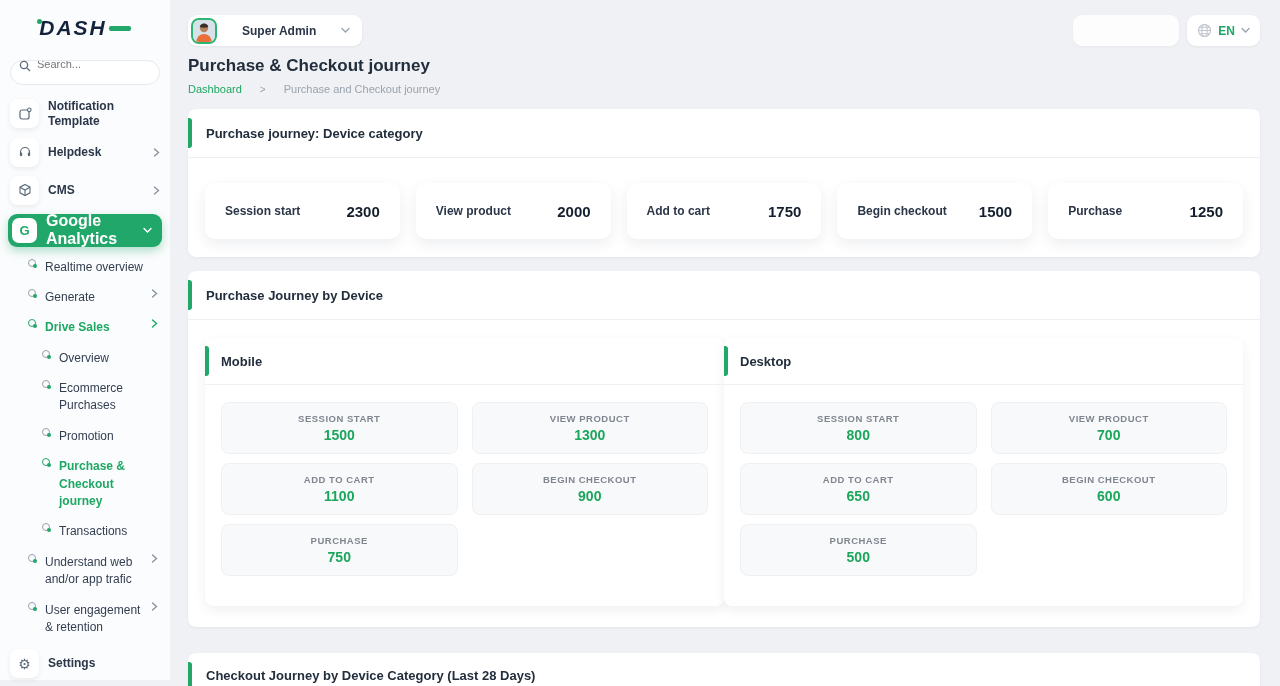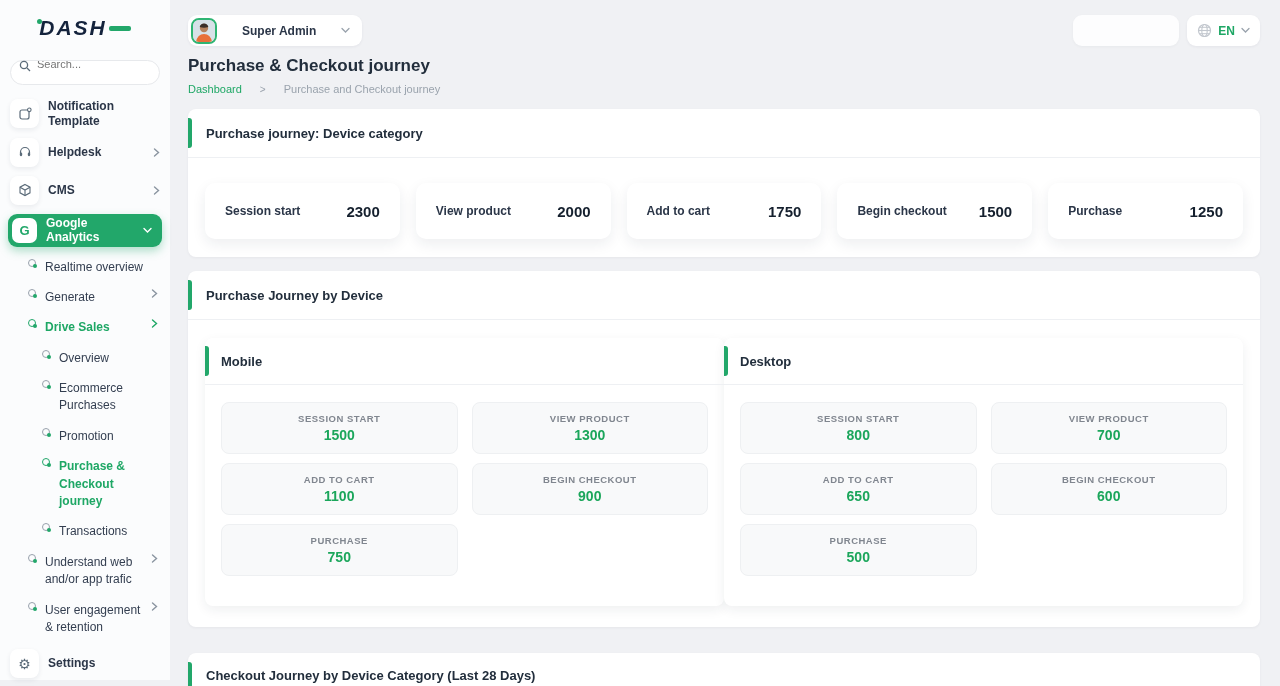--- a/index.html
+++ b/index.html
@@ -29,21 +29,21 @@
   }
   .mi-label { font-size:12px; font-weight:700; color:#2b3648; line-height:1.25; flex:1; }
   .mi-chev { margin-left:auto; }
   .ga-pill {
     margin:0 8px 12px; height:33px; background:#22a76a; border-radius:9px;
     display:flex; align-items:center; gap:9px; padding:0 10px 0 4px; cursor:pointer;
     box-shadow:0 4px 10px rgba(34,167,106,.35);
   }
   .ga-gbox { width:25px; height:25px; background:#fff; border-radius:7px; display:flex; align-items:center; justify-content:center; }
   .ga-g { color:#22a76a; font-weight:800; font-size:13px; }
-  .ga-label { color:#fff; font-size:12px; font-weight:700; flex:1; }
+  .ga-label { color:#fff; font-size:16px; font-weight:700; flex:1; }
   .sub1 { padding-left:28px; }
   .sub2 { padding-left:42px; }
   .sub-item { display:flex; align-items:flex-start; gap:9px; padding-right:12px; margin-bottom:13px; cursor:pointer; position:relative; }
   .bullet { width:8px; height:8px; border:1.4px solid #98a1ac; border-radius:50%; position:relative; flex:0 0 8px; }
   .bullet::after { content:""; position:absolute; right:-2px; bottom:-2px; width:4px; height:4px; border-radius:50%; background:#22a76a; }
   .bullet.active { border-color:#22a76a; }
   .sub-label { font-size:12px; color:#333e50; line-height:1.45; font-weight:500; flex:1; }
   .sub-item.active .sub-label { color:#1ea765; font-weight:600; }
   
   .main { flex:1; padding:15px 20px 0 18px; }

